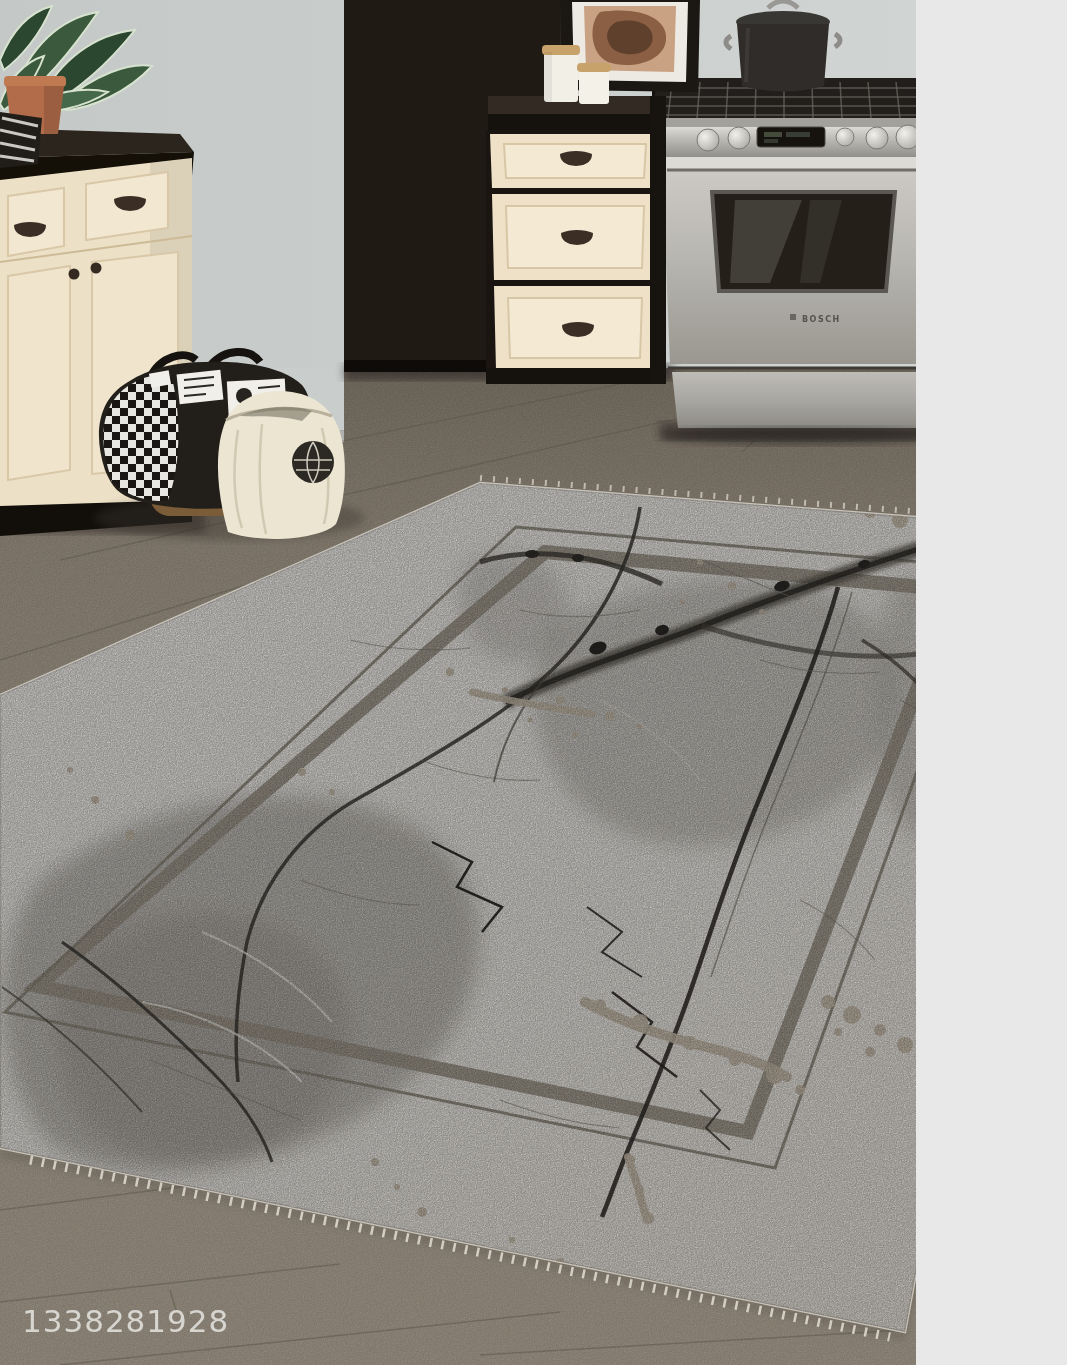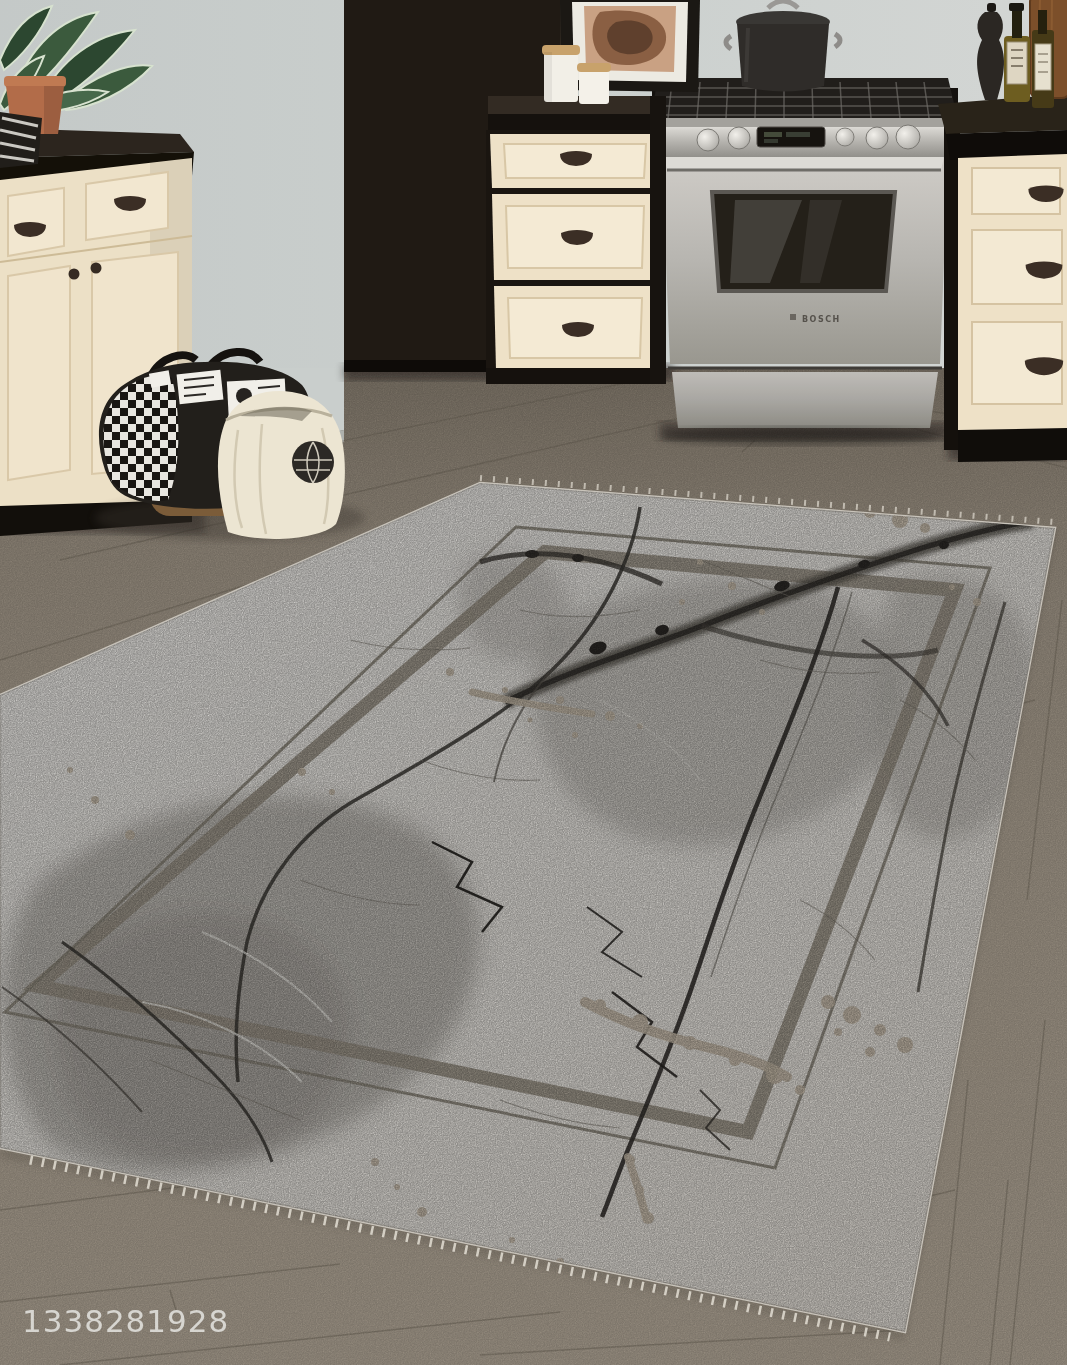--- a/index.html
+++ b/index.html
@@ -1,16 +1,16 @@
 <!DOCTYPE html>
 <html><head>
 <meta charset="utf-8">
 <style>
   html,body{margin:0;padding:0;background:#e8e8e8;}
-  .stage{position:relative;width:1067px;height:1365px;overflow:hidden;background:#c8cdcb;
+  .stage{position:relative;width:916px;height:1365px;overflow:hidden;background:#c8cdcb;
          font-family:"DejaVu Sans","Liberation Sans",sans-serif;}
   svg{display:block}
   .wm{font-family:"DejaVu Sans","Liberation Sans",sans-serif;font-size:31px;letter-spacing:1px;}
   .brand{font-family:"DejaVu Sans","Liberation Sans",sans-serif;font-size:8px;letter-spacing:1.5px;font-weight:bold;}
 </style>
 </head>
 <body>
 
 <div class="stage">
 <svg viewBox="0 0 1067 1365" width="1067" height="1365">

